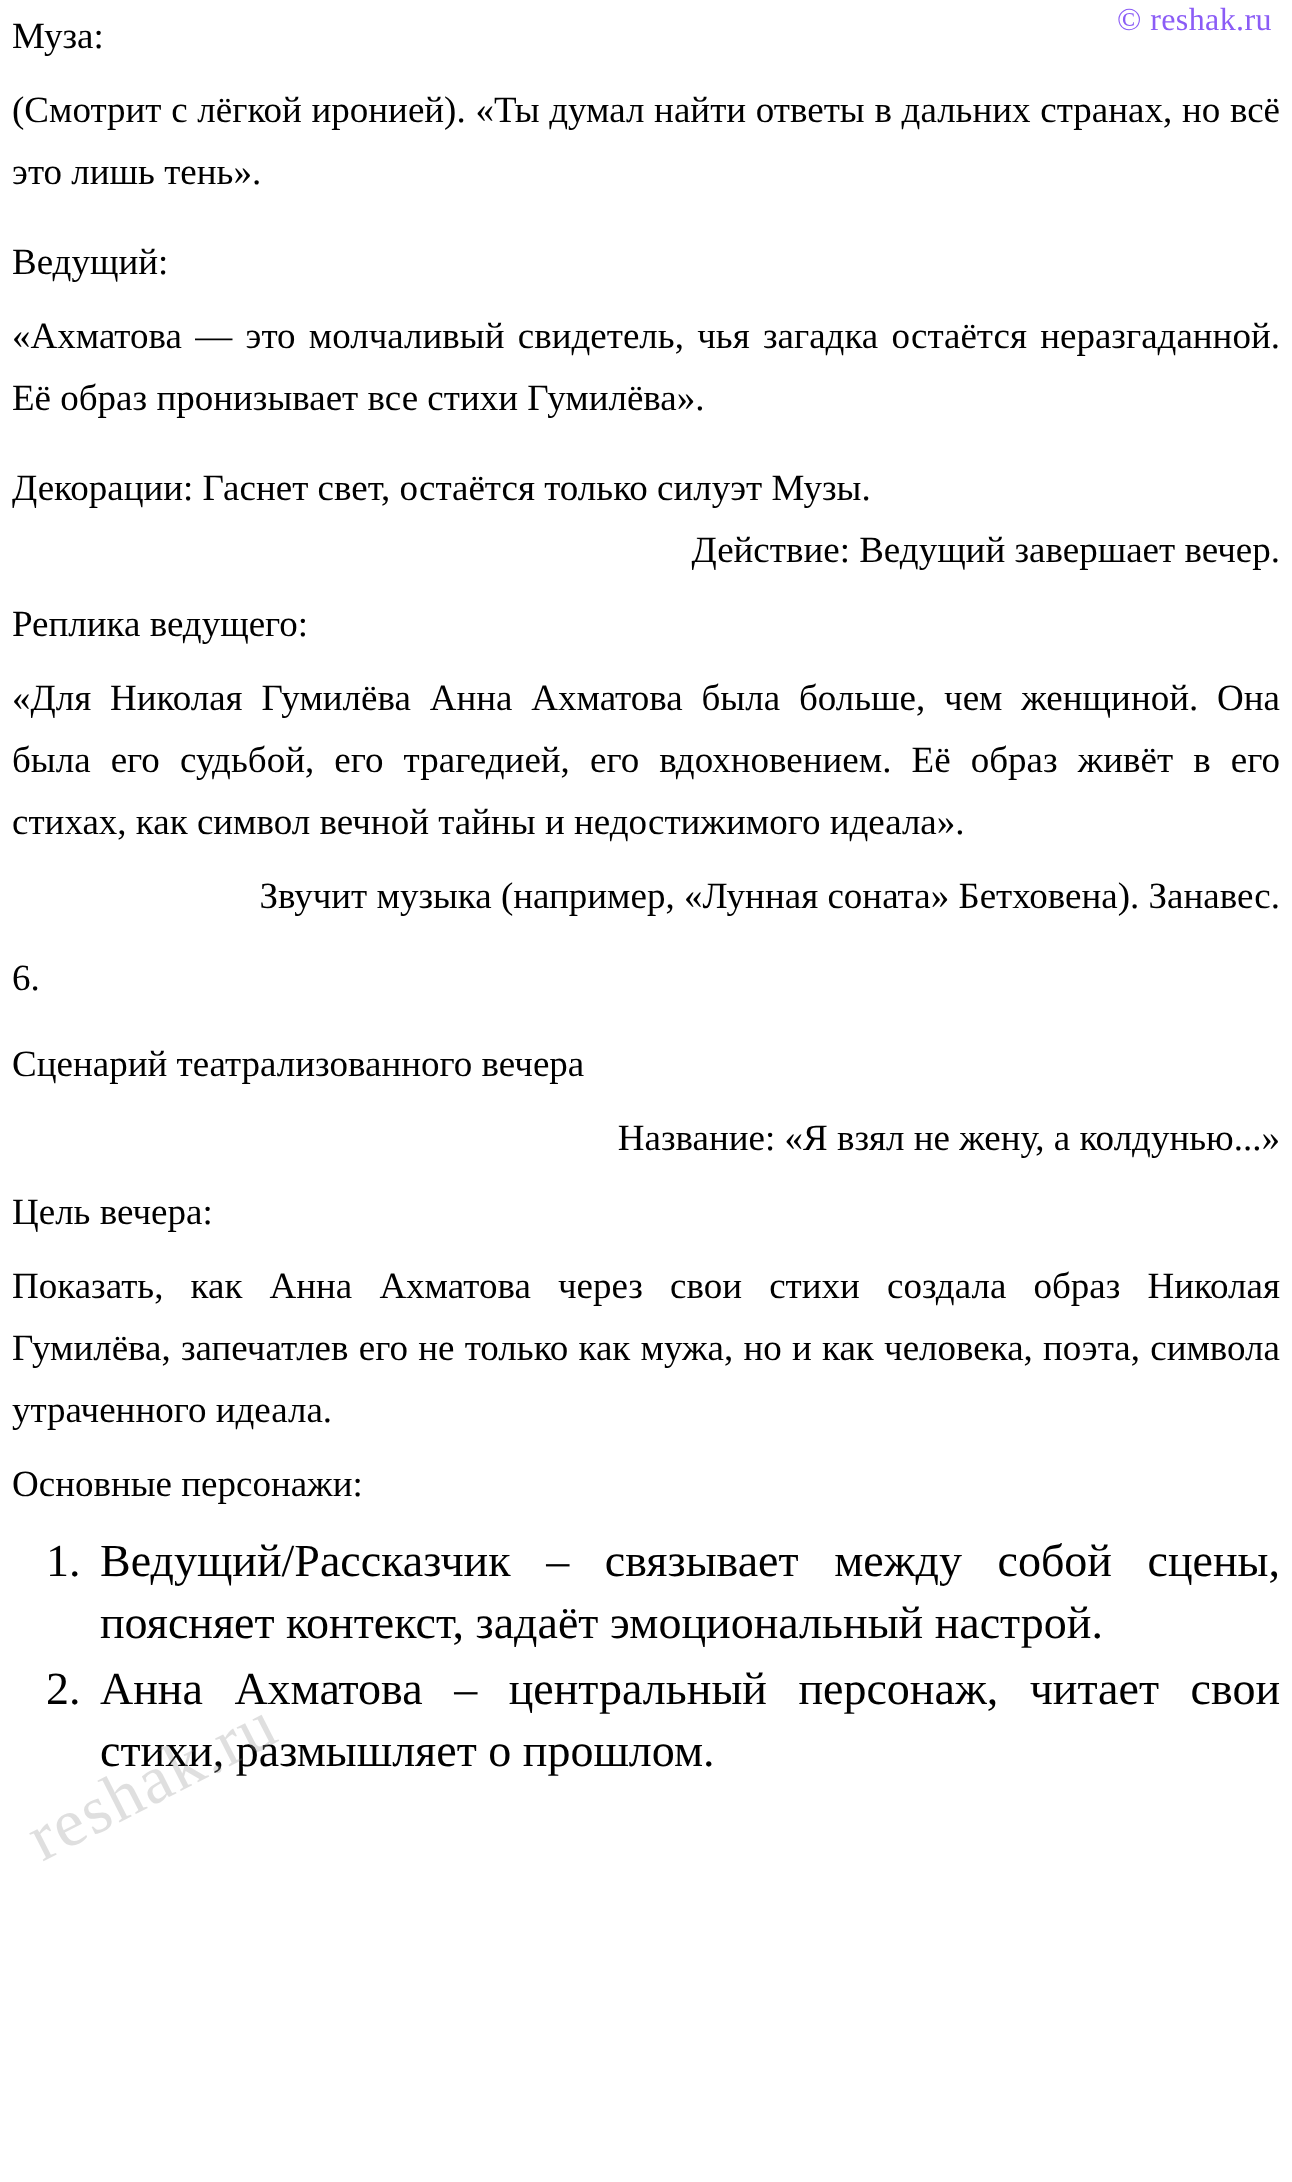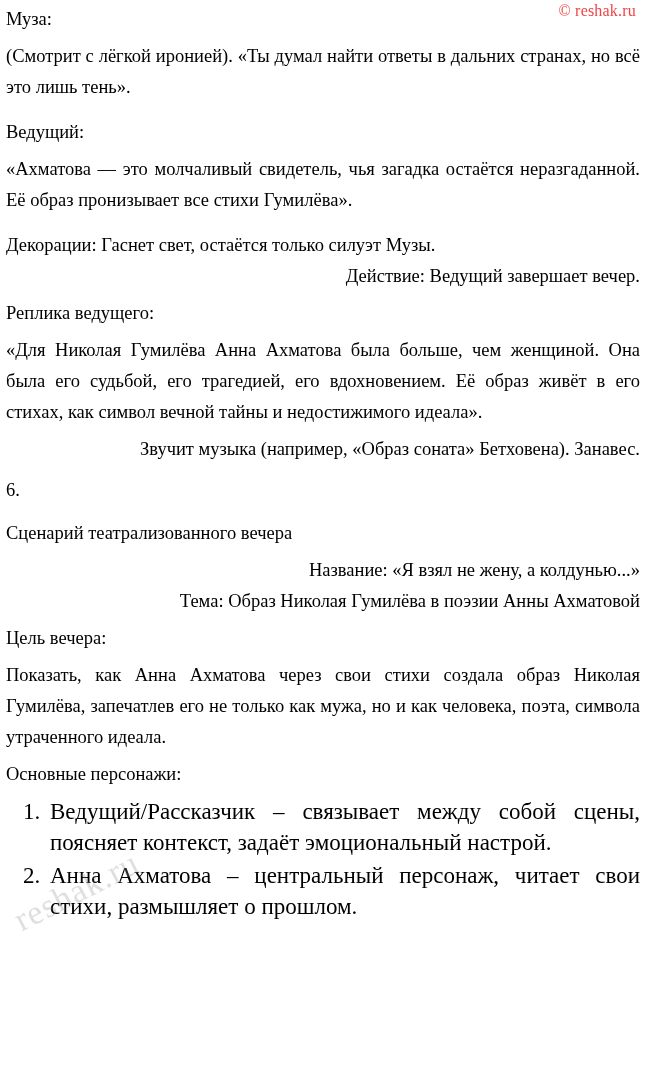--- a/index.html
+++ b/index.html
@@ -21,21 +21,21 @@
     height: 1091px;
     box-sizing: border-box;
     padding: 4px 6px 0 6px;
   }
   .watermark-top {
     position: absolute;
     top: 2px;
     right: 10px;
     font-family: "Liberation Serif", serif;
     font-size: 16px;
-    color: #ef4444;
+    color: #8b5cf6;
     letter-spacing: 0.2px;
     white-space: nowrap;
   }
   .watermark-diag {
     position: absolute;
     left: 8px;
     top: 905px;
     font-family: "Liberation Serif", serif;
     font-size: 34px;
     color: rgba(150,150,150,0.30);
@@ -117,39 +117,35 @@
     <span>Ведущий завершает вечер.</span>
   </p>
 
   <div class="spacer-sm"></div>
 
   <p class="hdr">Реплика ведущего:</p>
   <p class="just">«Для Николая Гумилёва Анна Ахматова была больше, чем женщиной. Она была его судьбой, его трагедией, его вдохновением. Её образ живёт в его стихах, как символ вечной тайны и недостижимого идеала».</p>
 
   <div class="spacer-sm"></div>
 
-  <p class="left">Звучит музыка (например, «Образ соната» Бетховена). Занавес.</p>
+  <p class="left">Звучит музыка (например, «Лунная соната» Бетховена). Занавес.</p>
 
   <div class="spacer-md"></div>
 
   <p class="hdr">6.</p>
 
   <div class="spacer-sm"></div>
 
   <p class="hdr">Сценарий театрализованного вечера</p>
 
   <p class="left">
     <span class="lead">Название:</span>
     <span>«Я взял не жену, а колдунью...»</span>
   </p>
 
-  <p class="left">
-    <span class="lead">Тема:</span>
-    <span>Образ Николая Гумилёва в поэзии Анны Ахматовой</span>
-  </p>
 
   <div class="spacer-sm"></div>
 
   <p class="hdr">Цель вечера:</p>
   <p class="just">Показать, как Анна Ахматова через свои стихи создала образ Николая Гумилёва, запечатлев его не только как мужа, но и как человека, поэта, символа утраченного идеала.</p>
 
   <div class="spacer-sm"></div>
 
   <p class="hdr">Основные персонажи:</p>
 

